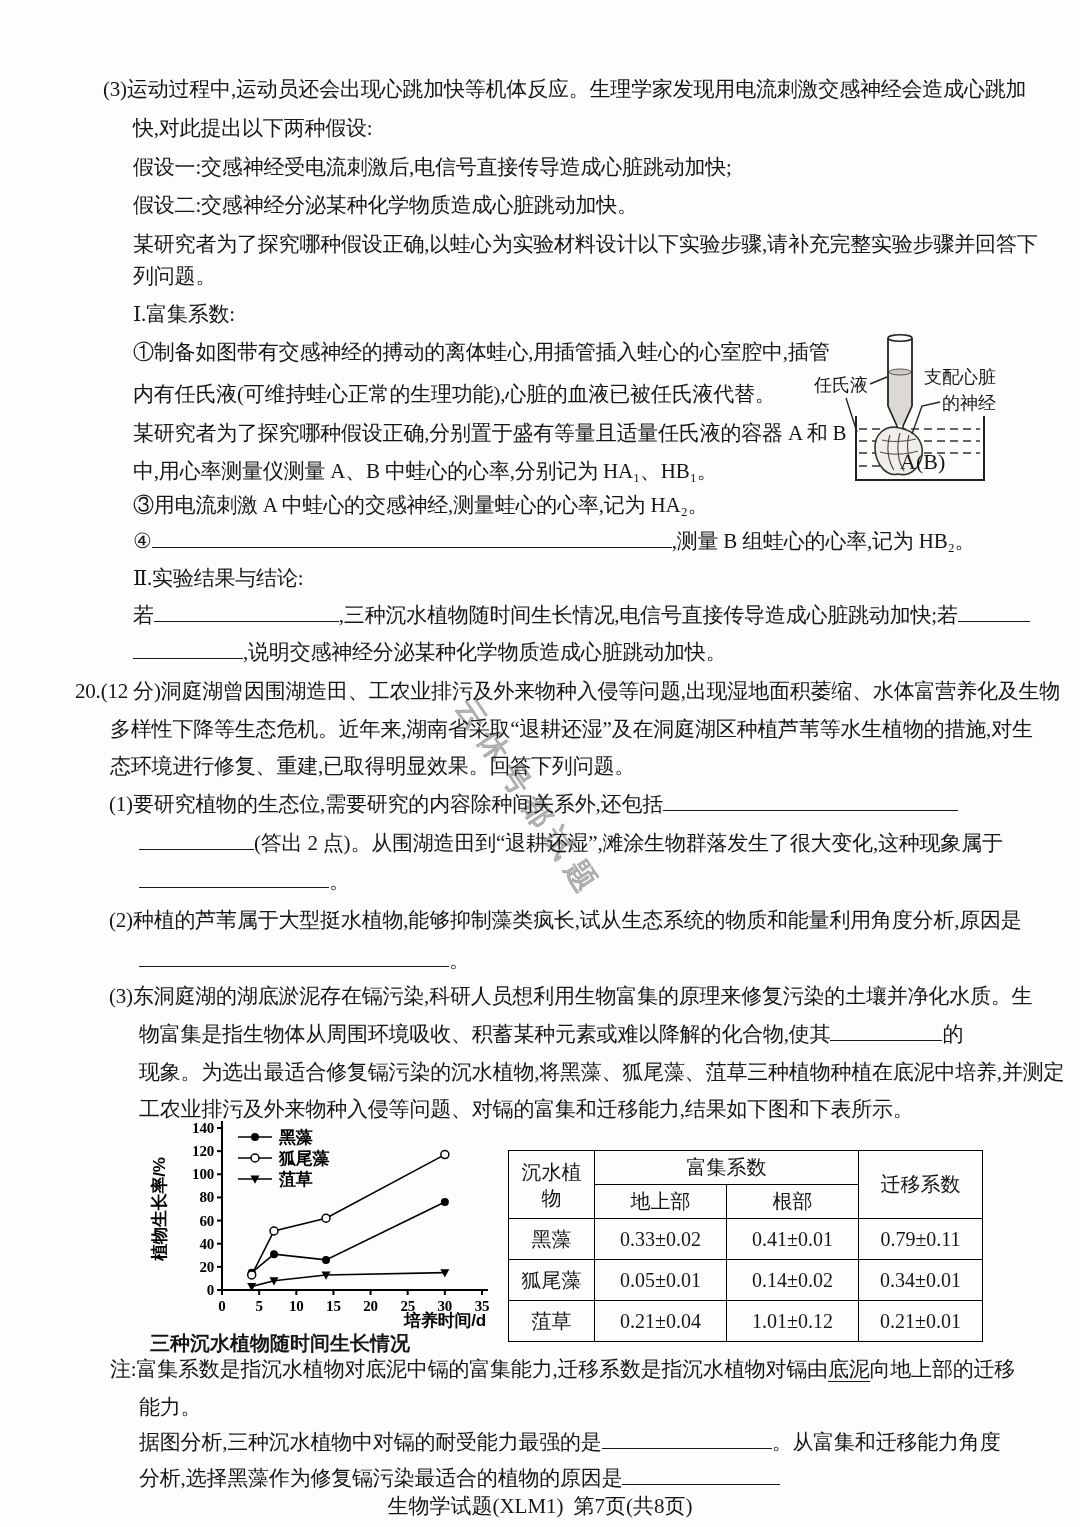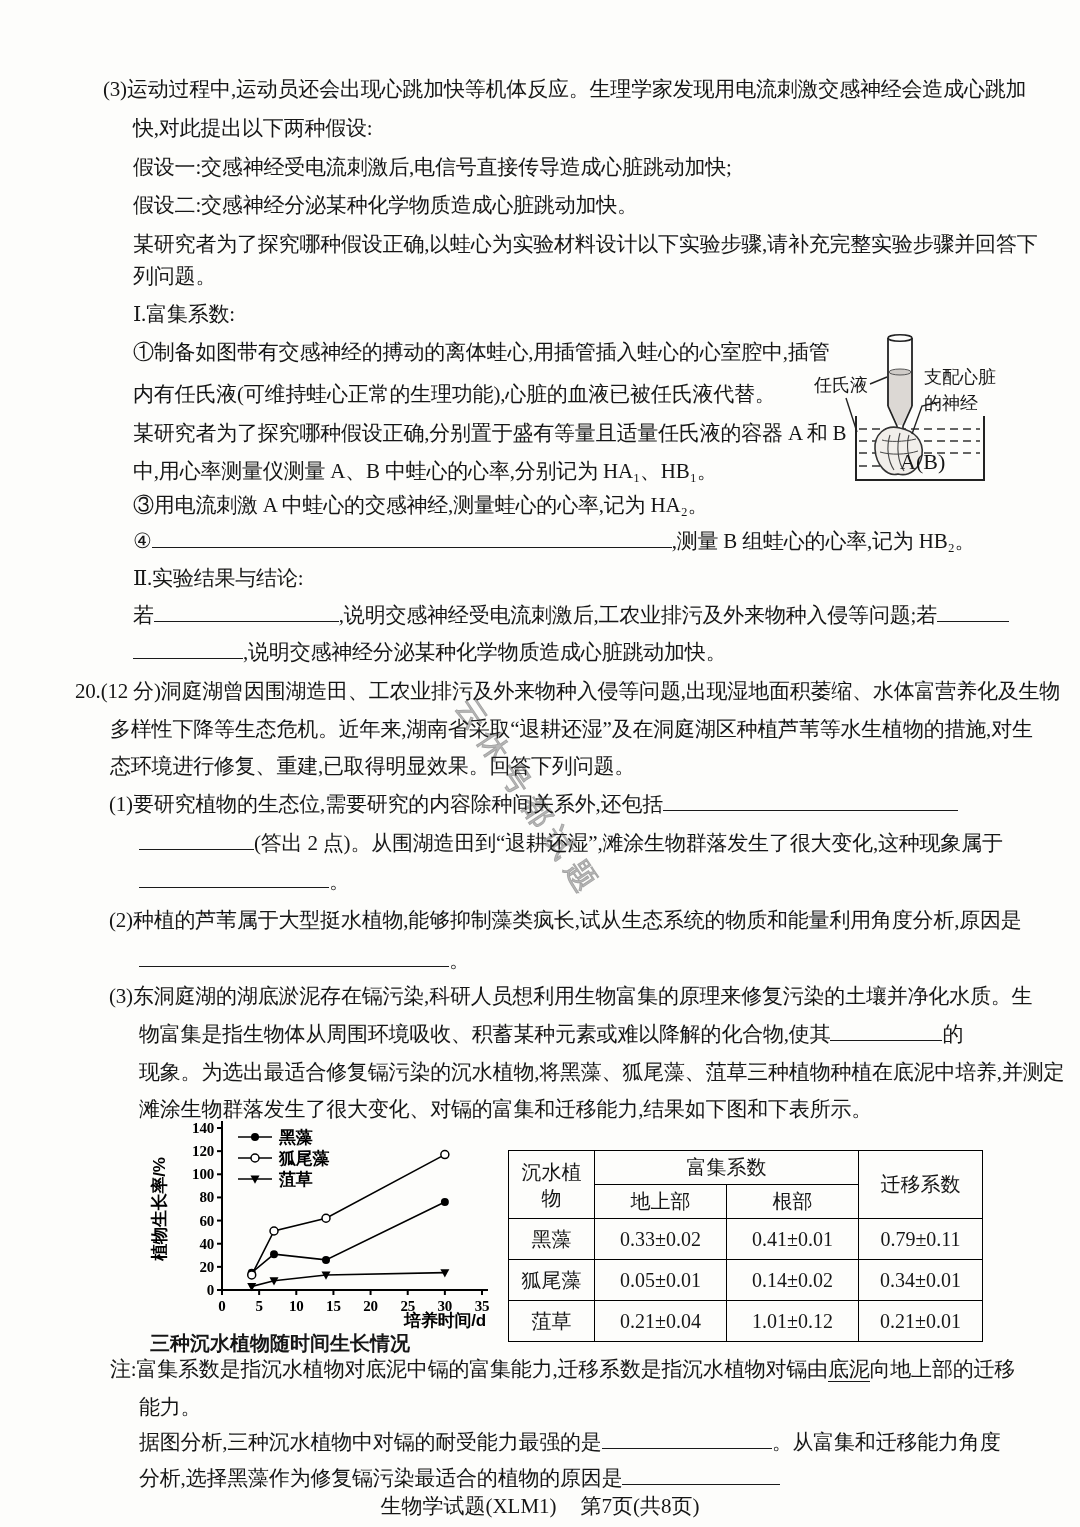--- a/index.html
+++ b/index.html
@@ -24,21 +24,21 @@
   .axl,.lgd{font:bold 17px "Liberation Sans","DejaVu Sans",sans-serif}
   
   .tbl{position:absolute;left:508px;top:1150px;border-collapse:collapse;text-align:center;
        font-size:20px;letter-spacing:0}
   .tbl td{border:1.9px solid #000;padding:1px 4px}
   .tbl .plantcol{width:86px;line-height:26px}
   .tbl .c1{width:132px}.tbl .c2{width:132px}.tbl .c3{width:124px}
   .tbl .hrow td{height:34px}
   .tbl .drow td{height:41px}
   .footer{position:absolute;left:0;top:1492px;width:1080px;text-align:center;letter-spacing:0}
-  .footer span{margin:0 12px}
+  .footer span{margin:0 5px}
 </style>
 </head>
 <body>
 
 <div class="wm">云休号都试题</div>
 
 <div class="ln" style="left:103px;top:74px">(3)运动过程中,运动员还会出现心跳加快等机体反应。生理学家发现用电流刺激交感神经会造成心跳加</div>
 <div class="ln" style="left:133px;top:113px">快,对此提出以下两种假设:</div>
 <div class="ln" style="left:133px;top:152px">假设一:交感神经受电流刺激后,电信号直接传导造成心脏跳动加快;</div>
 <div class="ln" style="left:133px;top:190px">假设二:交感神经分泌某种化学物质造成心脏跳动加快。</div>
@@ -48,21 +48,21 @@
 <div class="ln" style="left:133px;top:337px">①制备如图带有交感神经的搏动的离体蛙心,用插管插入蛙心的心室腔中,插管</div>
 <div class="ln" style="left:133px;top:379px">内有任氏液(可维持蛙心正常的生理功能),心脏的血液已被任氏液代替。</div>
 <div class="ln" style="left:133px;top:418px">某研究者为了探究哪种假设正确,分别置于盛有等量且适量任氏液的容器 A 和 B</div>
 <div class="ln" style="left:133px;top:456px">中,用心率测量仪测量 A、B 中蛙心的心率,分别记为 HA₁、HB₁。</div>
 <div class="ln" style="left:133px;top:490px">③用电流刺激 A 中蛙心的交感神经,测量蛙心的心率,记为 HA₂。</div>
 <div class="ln" style="left:133px;top:526px">
   <span>④</span><span class="bl" style="width:520px"></span><span>,测量 B 组蛙心的心率,记为 HB₂。</span>
 </div>
 <div class="ln" style="left:133px;top:563px">Ⅱ.实验结果与结论:</div>
 <div class="ln" style="left:133px;top:600px">
-  <span>若</span><span class="bl" style="width:185px"></span><span>,说明交感神经受电流刺激后,工农业排污及外来物种入侵等问题;若</span><span class="bl" style="width:72px"></span>
+  <span>若</span><span class="bl" style="width:185px"></span><span>,三种沉水植物随时间生长情况,电信号直接传导造成心脏跳动加快;若</span><span class="bl" style="width:72px"></span>
 </div>
 <div class="ln" style="left:133px;top:637px">
   <span class="bl" style="width:110px"></span><span>,说明交感神经分泌某种化学物质造成心脏跳动加快。</span>
 </div>
 
 <div class="fig">
   <svg width="212" height="158" viewBox="0 0 212 158">
 
     <g>
       <rect x="77" y="42" width="22" height="34" fill="#dcd8d4" stroke="none"></rect>
@@ -96,21 +96,21 @@
 
     <g>
       <line x1="58" y1="54" x2="75" y2="47" stroke="#222" stroke-width="1.4"></line>
       <line x1="34" y1="68" x2="45" y2="102" stroke="#222" stroke-width="1.4"></line>
       <polyline points="128,72 110,76 100,104" fill="none" stroke="#222" stroke-width="1.4"></polyline>
     </g>
   </svg>
   <div class="fig-label" style="left:2px;top:42px">任氏液</div>
   <div class="fig-label" style="left:112px;top:34px">
     <span>支配心脏</span><br>
-    <span style="">的神经</span>
+    <span style="margin-left:18px">的神经</span>
   </div>
   <div class="fig-label" style="left:88px;top:119px;font-size:22px">A(B)</div>
 </div>
 
 <div class="ln" style="left:75px;top:676px">20.(12 分)洞庭湖曾因围湖造田、工农业排污及外来物种入侵等问题,出现湿地面积萎缩、水体富营养化及生物</div>
 <div class="ln" style="left:110px;top:714px">多样性下降等生态危机。近年来,湖南省采取“退耕还湿”及在洞庭湖区种植芦苇等水生植物的措施,对生</div>
 <div class="ln" style="left:110px;top:751px">态环境进行修复、重建,已取得明显效果。回答下列问题。</div>
 <div class="ln" style="left:109px;top:789px">
   <span>(1)要研究植物的生态位,需要研究的内容除种间关系外,还包括</span><span class="bl" style="width:295px"></span>
 </div>
@@ -122,21 +122,21 @@
 </div>
 <div class="ln" style="left:109px;top:905px">(2)种植的芦苇属于大型挺水植物,能够抑制藻类疯长,试从生态系统的物质和能量利用角度分析,原因是</div>
 <div class="ln" style="left:139px;top:945px">
   <span class="bl" style="width:310px"></span><span>。</span>
 </div>
 <div class="ln" style="left:109px;top:981px">(3)东洞庭湖的湖底淤泥存在镉污染,科研人员想利用生物富集的原理来修复污染的土壤并净化水质。生</div>
 <div class="ln" style="left:139px;top:1019px">
   <span>物富集是指生物体从周围环境吸收、积蓄某种元素或难以降解的化合物,使其</span><span class="bl" style="width:112px"></span><span>的</span>
 </div>
 <div class="ln" style="left:139px;top:1057px">现象。为选出最适合修复镉污染的沉水植物,将黑藻、狐尾藻、菹草三种植物种植在底泥中培养,并测定</div>
-<div class="ln" style="left:139px;top:1094px">滩涂生物群落发生了很大变化、对镉的富集和迁移能力,结果如下图和下表所示。</div>
+<div class="ln" style="left:139px;top:1094px">工农业排污及外来物种入侵等问题、对镉的富集和迁移能力,结果如下图和下表所示。</div>
 
 <div class="chart-wrap">
   <svg id="growth-chart" width="348" height="214" viewBox="0 0 348 214">
       <line x1="72" y1="5" x2="72" y2="174" stroke="#000" stroke-width="2"></line>
       <line x1="72" y1="174" x2="338" y2="174" stroke="#000" stroke-width="2"></line>
       <line x1="67" y1="174" x2="72" y2="174" stroke="#000" stroke-width="2"></line>
       <text x="64" y="179" text-anchor="end" class="tick">0</text>
       <line x1="67" y1="150.85714285714286" x2="72" y2="150.85714285714286" stroke="#000" stroke-width="2"></line>
       <text x="64" y="155.85714285714286" text-anchor="end" class="tick">20</text>
       <line x1="67" y1="127.71428571428572" x2="72" y2="127.71428571428572" stroke="#000" stroke-width="2"></line>

